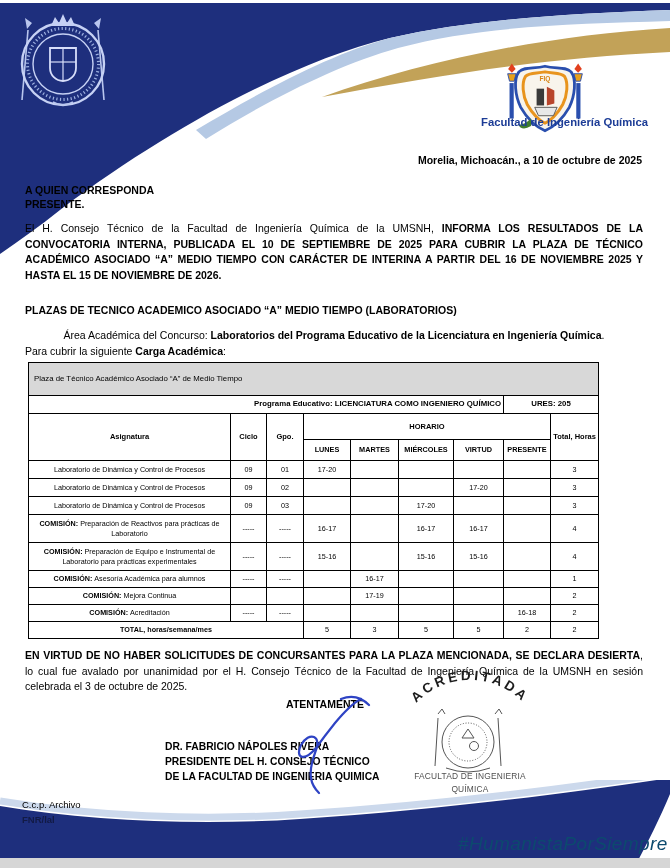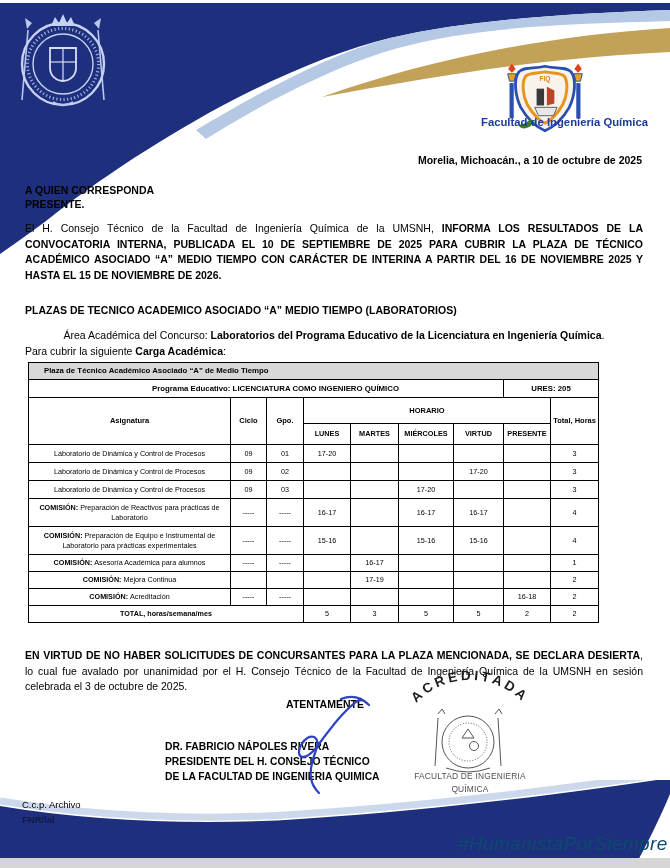--- a/index.html
+++ b/index.html
@@ -6,23 +6,23 @@
   html,body{background:#e9e9e9;font-family:"Liberation Sans",sans-serif}
   .page{position:relative;width:670px;height:868px;background:#ffffff;overflow:hidden}
   .abs{position:absolute}
   .b{font-weight:bold}
   .para{font-size:10.5px;line-height:15.5px;color:#000;text-align:justify}
   .heading{font-size:10.5px;font-weight:bold;color:#000}
   
   table.sched{position:absolute;left:28px;top:362px;width:570px;border-collapse:collapse;table-layout:fixed;color:#000;background:#fff}
   table.sched td{border:1px solid #000;text-align:center;vertical-align:middle;font-size:7.2px;line-height:1.3;padding:1px 2px;overflow:hidden}
   table.sched{border:1.5px solid #000}
-  tr.trow td{background:#d8d8d8;text-align:left;font-weight:bold;font-size:7.8px;padding:3px 15px;height:17px}
+  tr.trow td{background:#d8d8d8;text-align:left;font-weight:normal;font-size:7.8px;padding:3px 5px;height:33px}
   tr.prow td{height:18px;font-weight:bold;font-size:7.8px}
-  tr.prow td.pl{text-align:center;padding-left:21px}
+  tr.prow td.pl{text-align:right;padding-left:21px}
   tr.hrowA td{height:26px;font-weight:bold;font-size:7.5px}
   tr.hrowB td{height:21px;font-weight:bold;font-size:7.3px}
   tr.r18 td{height:18px}
   tr.r28 td{height:28px}
   tr.r17 td{height:17px}
   td .cpfx{font-weight:bold}
   
   .sig-block{position:absolute;left:165px;top:739px;width:290px;font-weight:bold;font-size:10.3px;line-height:15px;color:#000}
   .atent{position:absolute;left:200px;top:698px;width:250px;text-align:center;font-weight:bold;font-size:10.5px;color:#000}
   .stamp-caption{position:absolute;left:406px;width:128px;text-align:center;color:#4f4f4f;font-size:8.4px;letter-spacing:0.2px}

